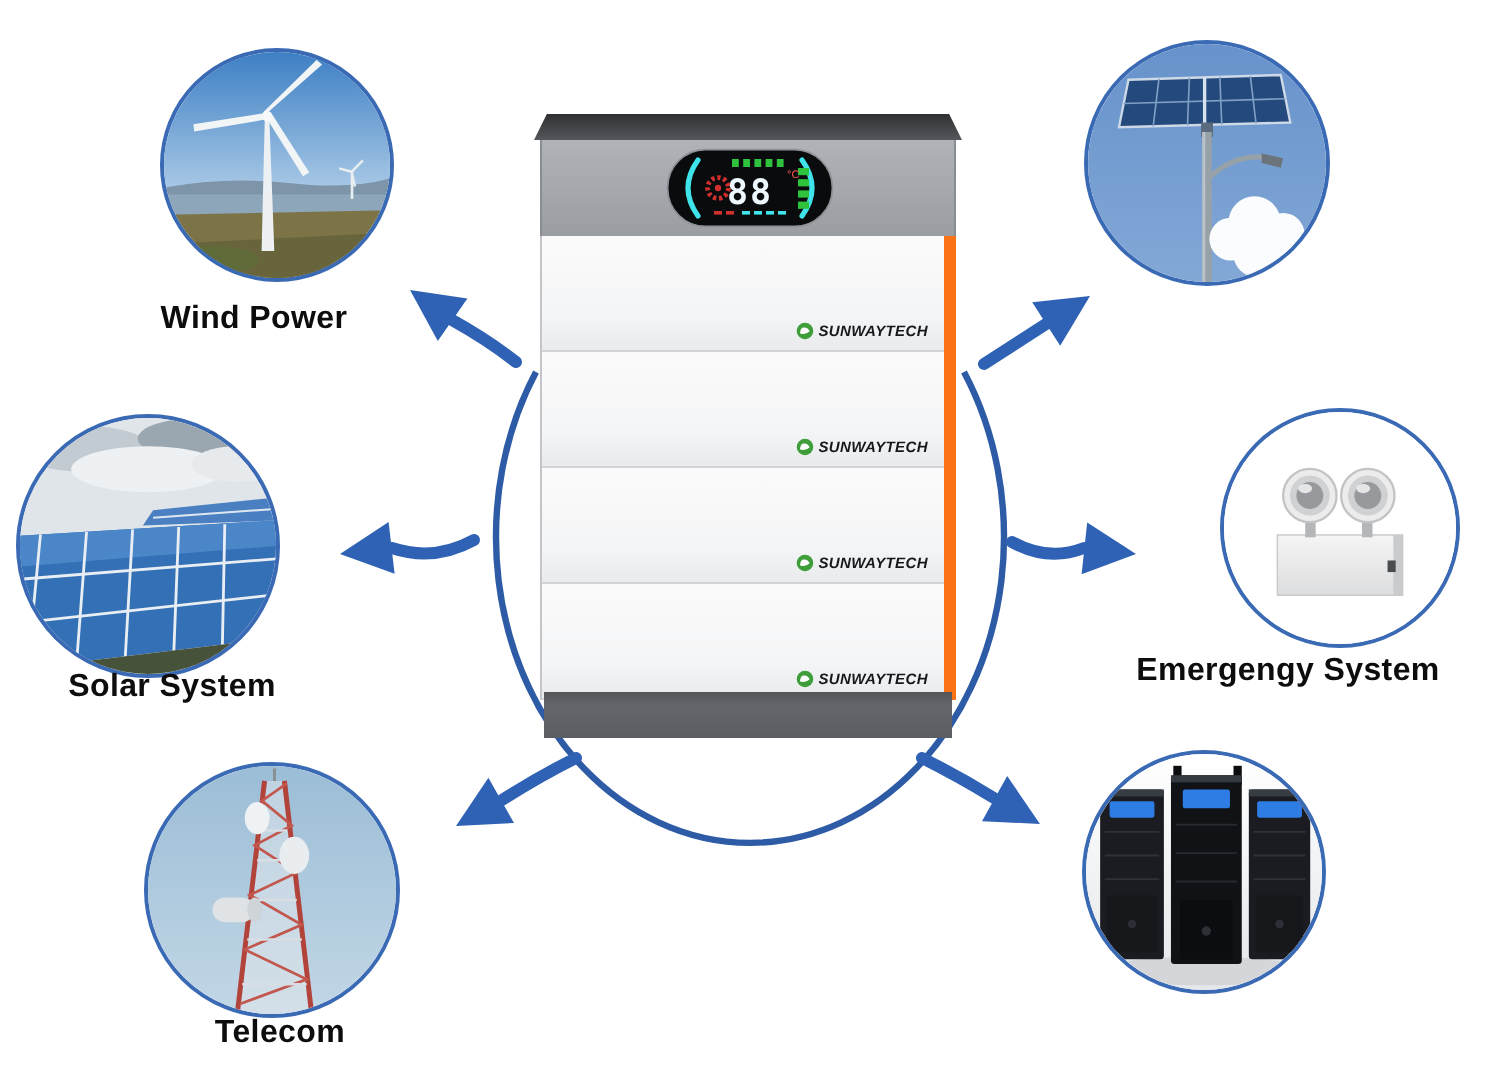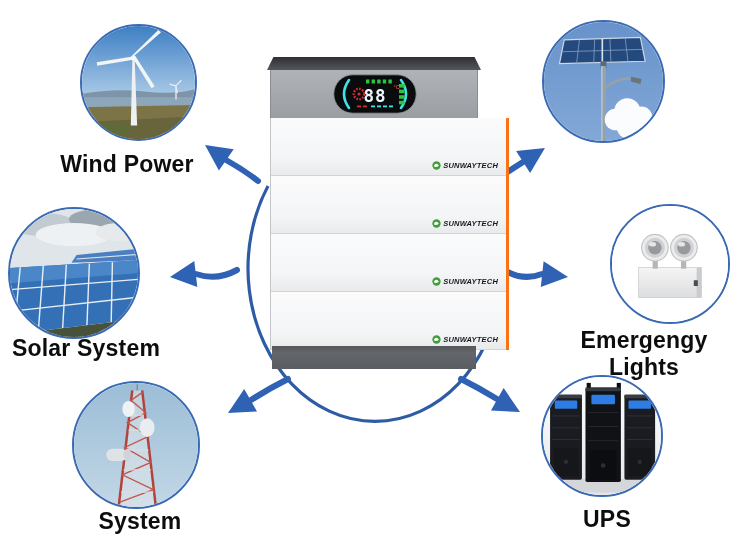--- a/index.html
+++ b/index.html
@@ -10,39 +10,39 @@
   
   .flow-svg{position:absolute;left:0;top:0;z-index:1;}
   
   .app-circle{
     position:absolute;border-radius:50%;overflow:hidden;z-index:3;
     border:2px solid #3b6ab5;background:#fff;box-sizing:border-box;
   }
   .app-circle svg{display:block;width:100%;height:100%;}
   .app-label{
     position:absolute;z-index:3;text-align:center;
-    font-weight:bold;font-size:23px;color:#0d0d0d;letter-spacing:.2px;
+    font-weight:bold;font-size:16px;color:#0d0d0d;letter-spacing:.2px;
   }
   
   .device{position:absolute;left:270px;top:57px;width:208px;height:312px;z-index:2;}
   .device-cap{
     position:absolute;left:-3px;top:0;width:214px;height:13px;
     background:linear-gradient(#2e3033,#54575b);
     -webkit-clip-path:polygon(3% 0,97% 0,100% 100%,0 100%);
     clip-path:polygon(3% 0,97% 0,100% 100%,0 100%);
   }
   .device-head{
     position:absolute;left:0;top:13px;width:208px;height:48px;
     background:linear-gradient(#b0b4b8,#9a9ea3);
     border-left:1px solid #898d92;border-right:1px solid #898d92;box-sizing:border-box;
   }
   .lcd{position:absolute;left:62px;top:4px;}
   .modules{
-    position:absolute;left:0;top:61px;width:239px;
-    border-left:1px solid #c3c5c8;border-right:3px solid #f97316;box-sizing:border-box;
+    position:absolute;left:0;top:61px;width:208px;
+    border-left:1px solid #c3c5c8;border-right:6px solid #f97316;box-sizing:border-box;
   }
   .module{
     position:relative;height:57px;
     background:linear-gradient(#fbfbfc 0%,#f4f5f6 70%,#e9eaec 100%);
     border-bottom:1px solid #d2d4d7;
   }
   .brandmark{
     position:absolute;right:8px;bottom:5px;display:flex;align-items:center;gap:2px;
   }
   .brandmark svg{display:block;}
@@ -267,21 +267,21 @@
         <ellipse cx="35" cy="33" rx="3" ry="2" fill="#ffffff" opacity="0.75"></ellipse>
       </g>
       <g>
         <circle cx="62" cy="36" r="11.5" fill="#ececed" stroke="#c2c4c6" stroke-width="1"></circle>
         <circle cx="62" cy="36" r="8.6" fill="#cfd1d3"></circle>
         <circle cx="62" cy="36" r="5.8" fill="#97999c"></circle>
         <ellipse cx="60" cy="33" rx="3" ry="2" fill="#ffffff" opacity="0.75"></ellipse>
       </g>
     </svg>
   </div>
-  <div class="app-label" style="left:560px;top:327px;width:168px;">Emergengy Lights</div>
+  <div class="app-label" style="left:560px;top:327px;width:168px;">Emergengy System</div>
 
   <div class="app-circle" style="left:72px;top:381px;width:128px;height:128px;">
     <svg viewBox="0 0 100 100">
       <defs>
         <linearGradient id="gt" x1="0" y1="0" x2="0" y2="1">
           <stop offset="0" stop-color="#9bbdd6"></stop>
             <stop offset="1" stop-color="#c2d7e6"></stop>
         </linearGradient>
       </defs>
       <rect width="100" height="100" fill="url(#gt)"></rect>
@@ -290,21 +290,21 @@
       <path d="M66,100 L55,6" stroke="#b2433b" stroke-width="2" fill="none"></path>
       <path d="M37,96 L64,86 L39,74 L62,64 L41,52 L60,43 L43,32 L58,24 L46,14 L56,7" stroke="#c2574e" stroke-width="1.1" fill="none"></path>
       <path d="M38,88 L64,88 M40,70 L62,70 M42,54 L60,54 M44,38 L58,38 M45,26 L56,26" stroke="#d8dee3" stroke-width="1"></path>
       <path d="M51,6 L51,1" stroke="#8a8f94" stroke-width="1.2"></path>
       <ellipse cx="44" cy="21" rx="5" ry="6.5" fill="#eff2f4"></ellipse>
       <ellipse cx="59" cy="36" rx="6" ry="7.5" fill="#e9edf0"></ellipse>
       <rect x="26" y="53" width="17" height="10" rx="5" fill="#dfe3e6"></rect>
       <ellipse cx="43" cy="58" rx="3" ry="5" fill="#cfd4d8"></ellipse>
     </svg>
   </div>
-  <div class="app-label" style="left:65px;top:508px;width:150px;">System</div>
+  <div class="app-label" style="left:65px;top:508px;width:150px;">Telecom</div>
 
   <div class="app-circle" style="left:541px;top:375px;width:122px;height:122px;">
     <svg viewBox="0 0 100 100">
       <defs>
         <linearGradient id="gu" x1="0" y1="0" x2="0" y2="1">
           <stop offset="0" stop-color="#ffffff"></stop>
             <stop offset="1" stop-color="#e4e6e9"></stop>
         </linearGradient>
       </defs>
       <rect width="100" height="100" fill="url(#gu)"></rect>
@@ -330,15 +330,14 @@
       <g>
         <rect x="69" y="15" width="26" height="72" rx="1.5" fill="#1a1c21"></rect>
         <rect x="69" y="15" width="26" height="3" fill="#383c43"></rect>
         <rect x="72.5" y="20" width="19" height="7" rx="1" fill="#2e7de4"></rect>
         <path d="M71,33 L93,33 M71,43 L93,43 M71,53 L93,53" stroke="#2e3238" stroke-width="0.8"></path>
         <rect x="72" y="60" width="20" height="24" fill="#15171b"></rect>
         <circle cx="82" cy="72" r="1.8" fill="#2c2f35"></circle>
       </g>
     </svg>
   </div>
-  <div class="app-label" style="left:532px;top:506px;width:150px;">UPS</div>
 
 </div>
 
 </body></html>

